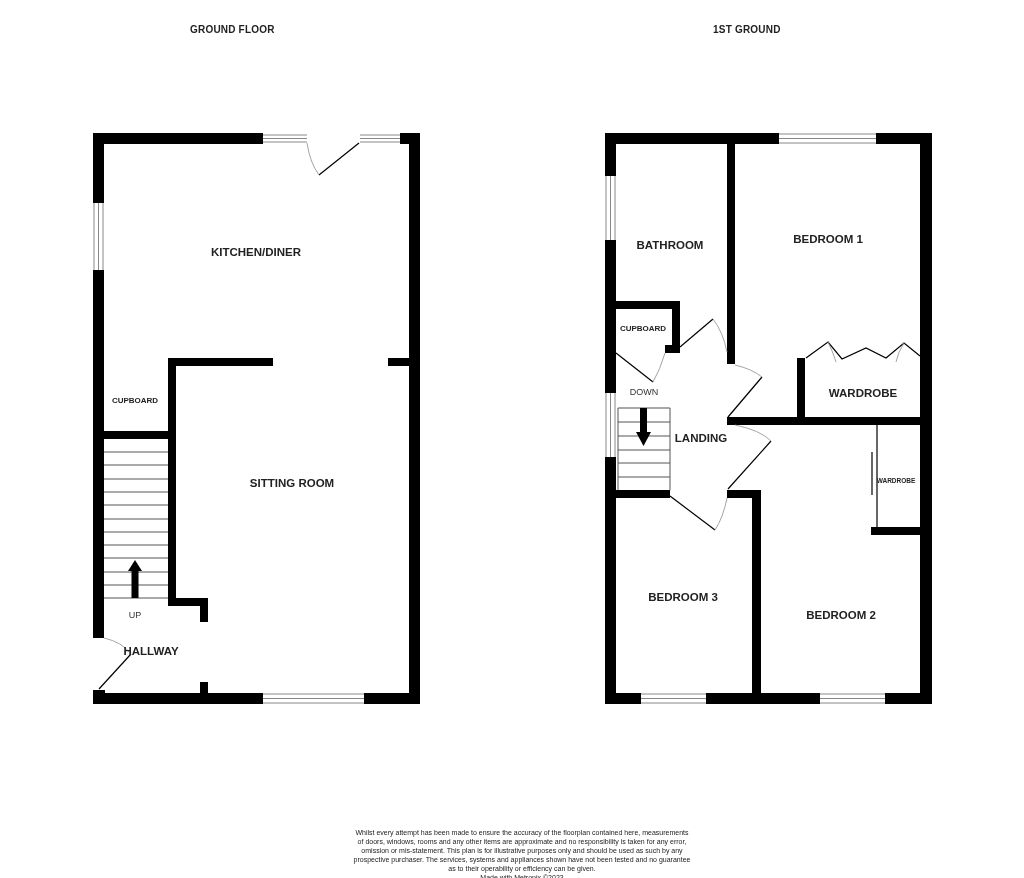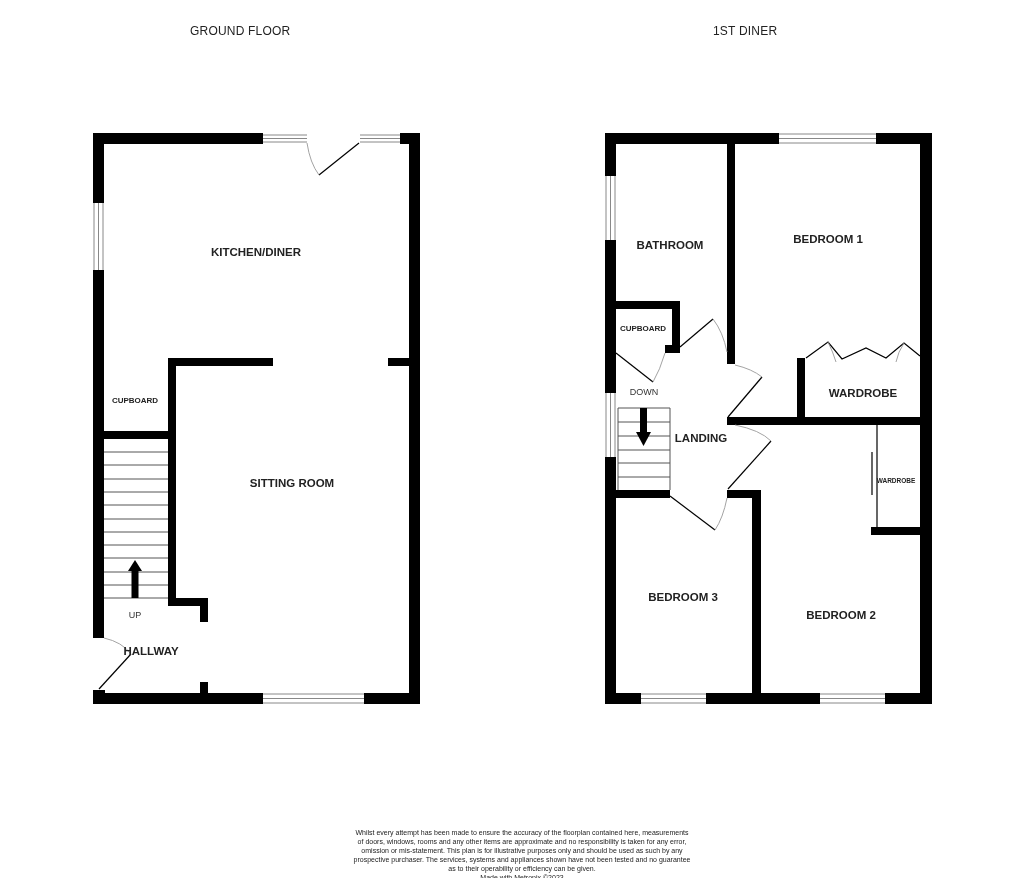--- a/index.html
+++ b/index.html
@@ -1,38 +1,38 @@
 <!DOCTYPE html>
 <html><head>
   <meta charset="utf-8">
   <style>
     html, body { margin: 0; padding: 0; background: #ffffff; }
     body { width: 1024px; height: 878px; position: relative; overflow: hidden; font-family: "Liberation Sans", sans-serif; color: #111; }
-    .floor-title { position: absolute; top: 24px; font-size: 12px; color: #222; letter-spacing: 0.2px; }
+    .floor-title { position: absolute; top: 24px; font-size: 10px; color: #222; letter-spacing: 0.2px; font-weight: bold; }
     #title-ground { left: 190px; }
     #title-first { left: 713px; }
     svg.plan { position: absolute; left: 0; top: 0; }
     .wall { fill: #000; }
     .win-line { stroke: #888; stroke-width: 1; }
     .win-fill { fill: #fff; }
     .door { stroke: #000; stroke-width: 1.2; fill: none; }
     .arc { stroke: #999; stroke-width: 0.9; fill: none; }
     .stair { stroke: #555; stroke-width: 1; }
     .room-label { font-family: "Liberation Sans", sans-serif; font-weight: bold; font-size: 11.5px; fill: #222; }
     .room-label.small { font-size: 8px; }
     .room-label.tiny { font-size: 6.5px; }
     .dir-label { font-family: "Liberation Sans", sans-serif; font-size: 9px; fill: #333; }
     .disclaimer { position: absolute; left: 330px; top: 828px; width: 384px; text-align: center; font-size: 7px; line-height: 9px; color: #222; }
     .disclaimer div { white-space: nowrap; }
   </style>
 </head>
 <body>
 
 <div class="floor-title" id="title-ground">GROUND FLOOR</div>
-<div class="floor-title" id="title-first">1ST DINER</div>
+<div class="floor-title" id="title-first">1ST GROUND</div>
 
 <svg class="plan" width="1024" height="878" viewBox="0 0 1024 878">
 
   <g>
 
     <rect class="wall" x="93" y="133" width="170" height="11"></rect>
     <rect class="wall" x="400" y="133" width="20" height="11"></rect>
     <rect class="wall" x="93" y="133" width="11" height="70"></rect>
     <rect class="wall" x="93" y="270" width="11" height="368"></rect>
     <rect class="wall" x="409" y="133" width="11" height="571"></rect>

